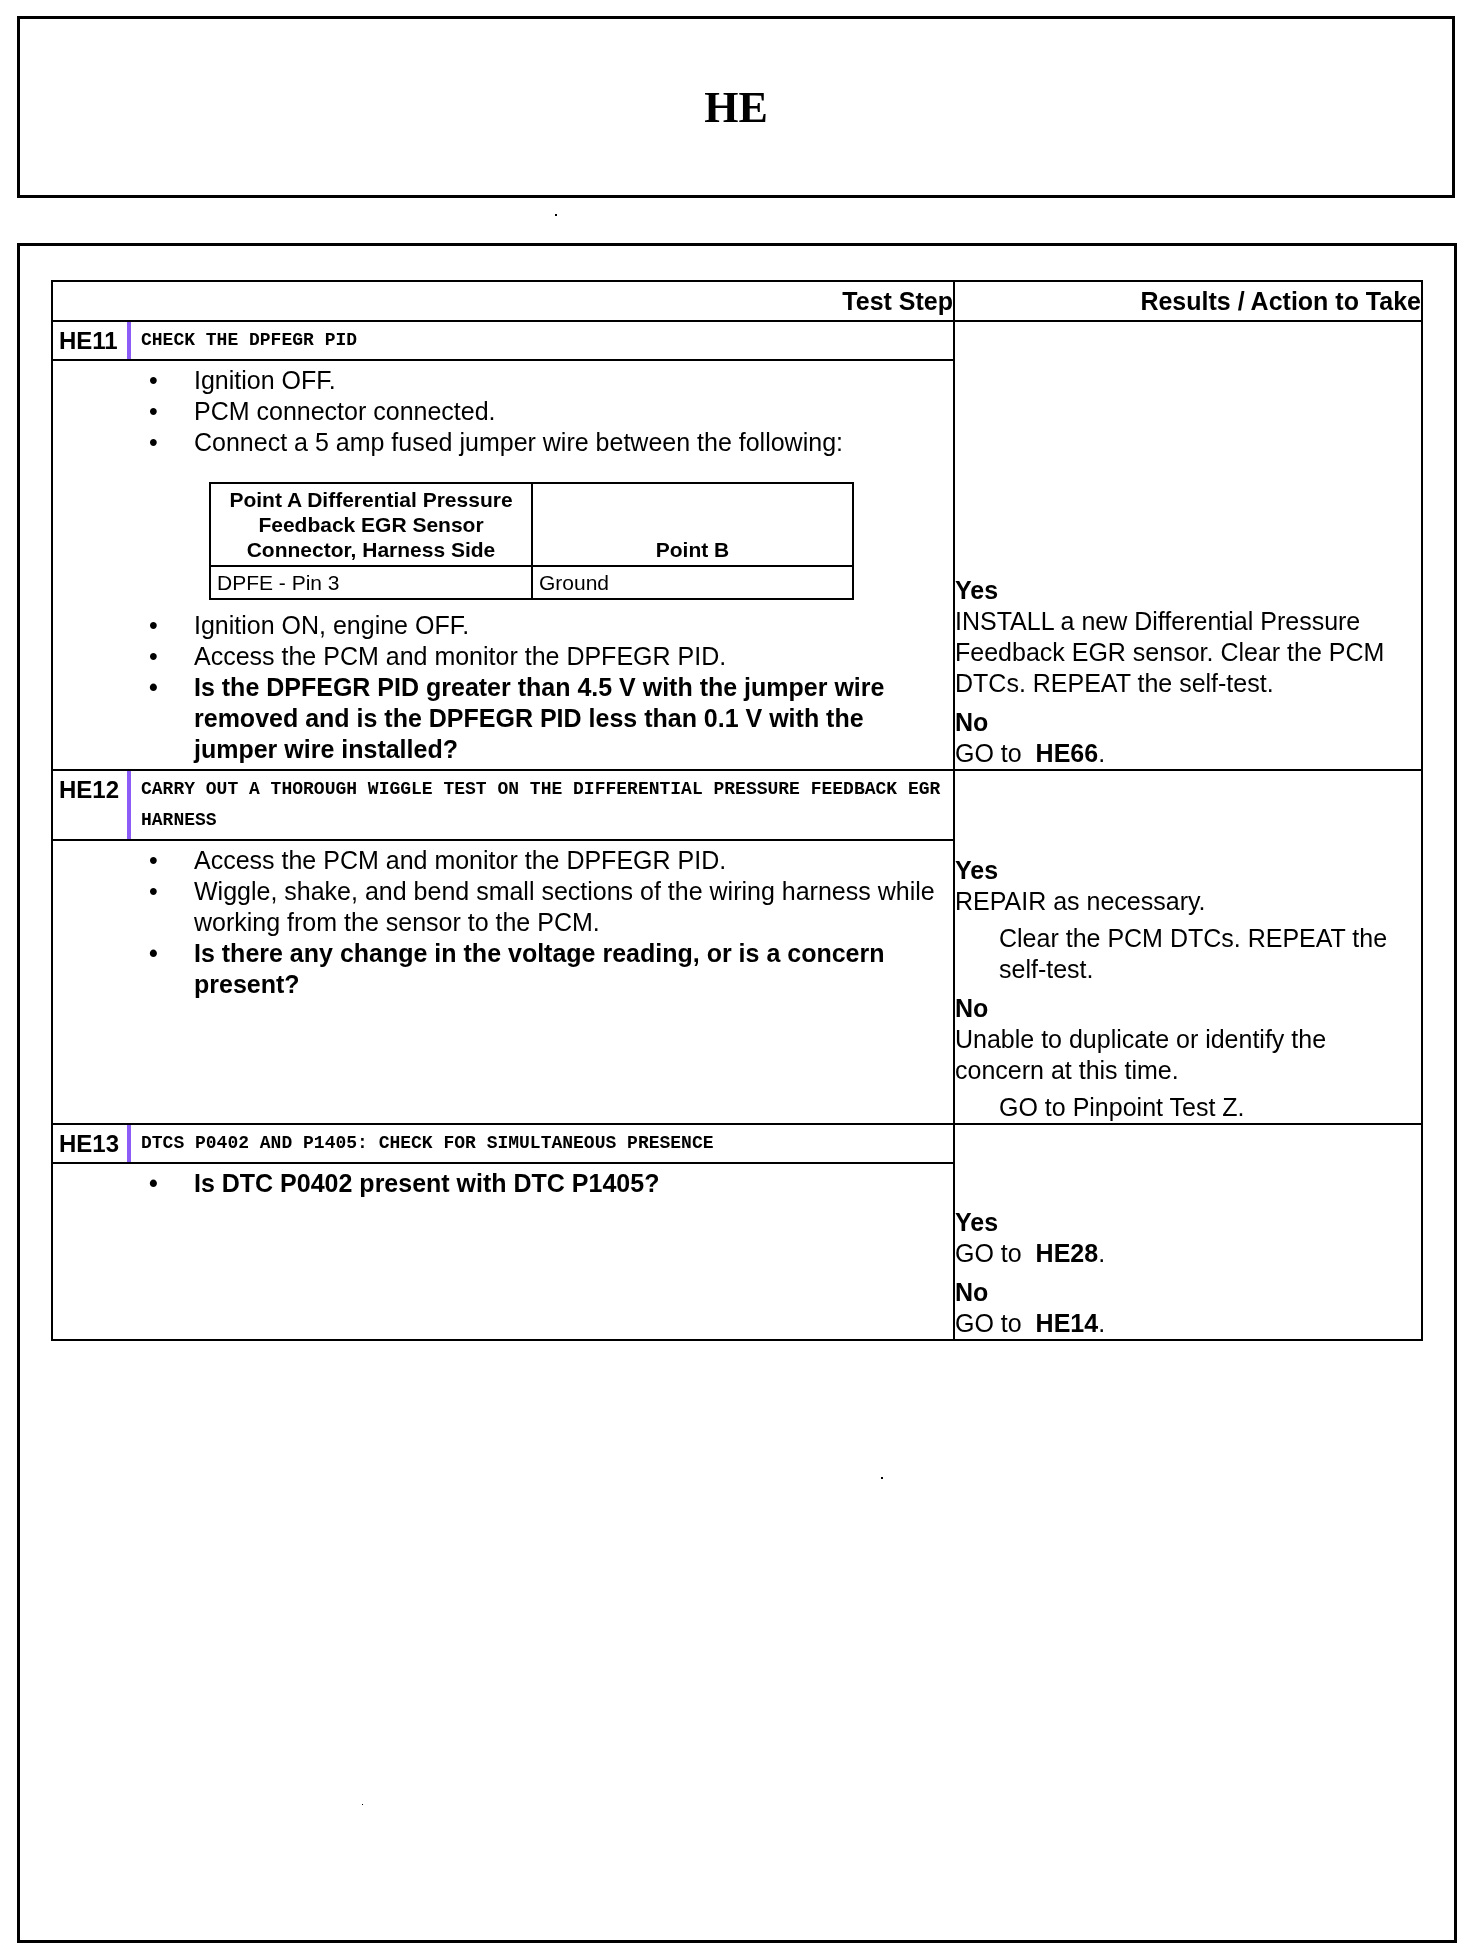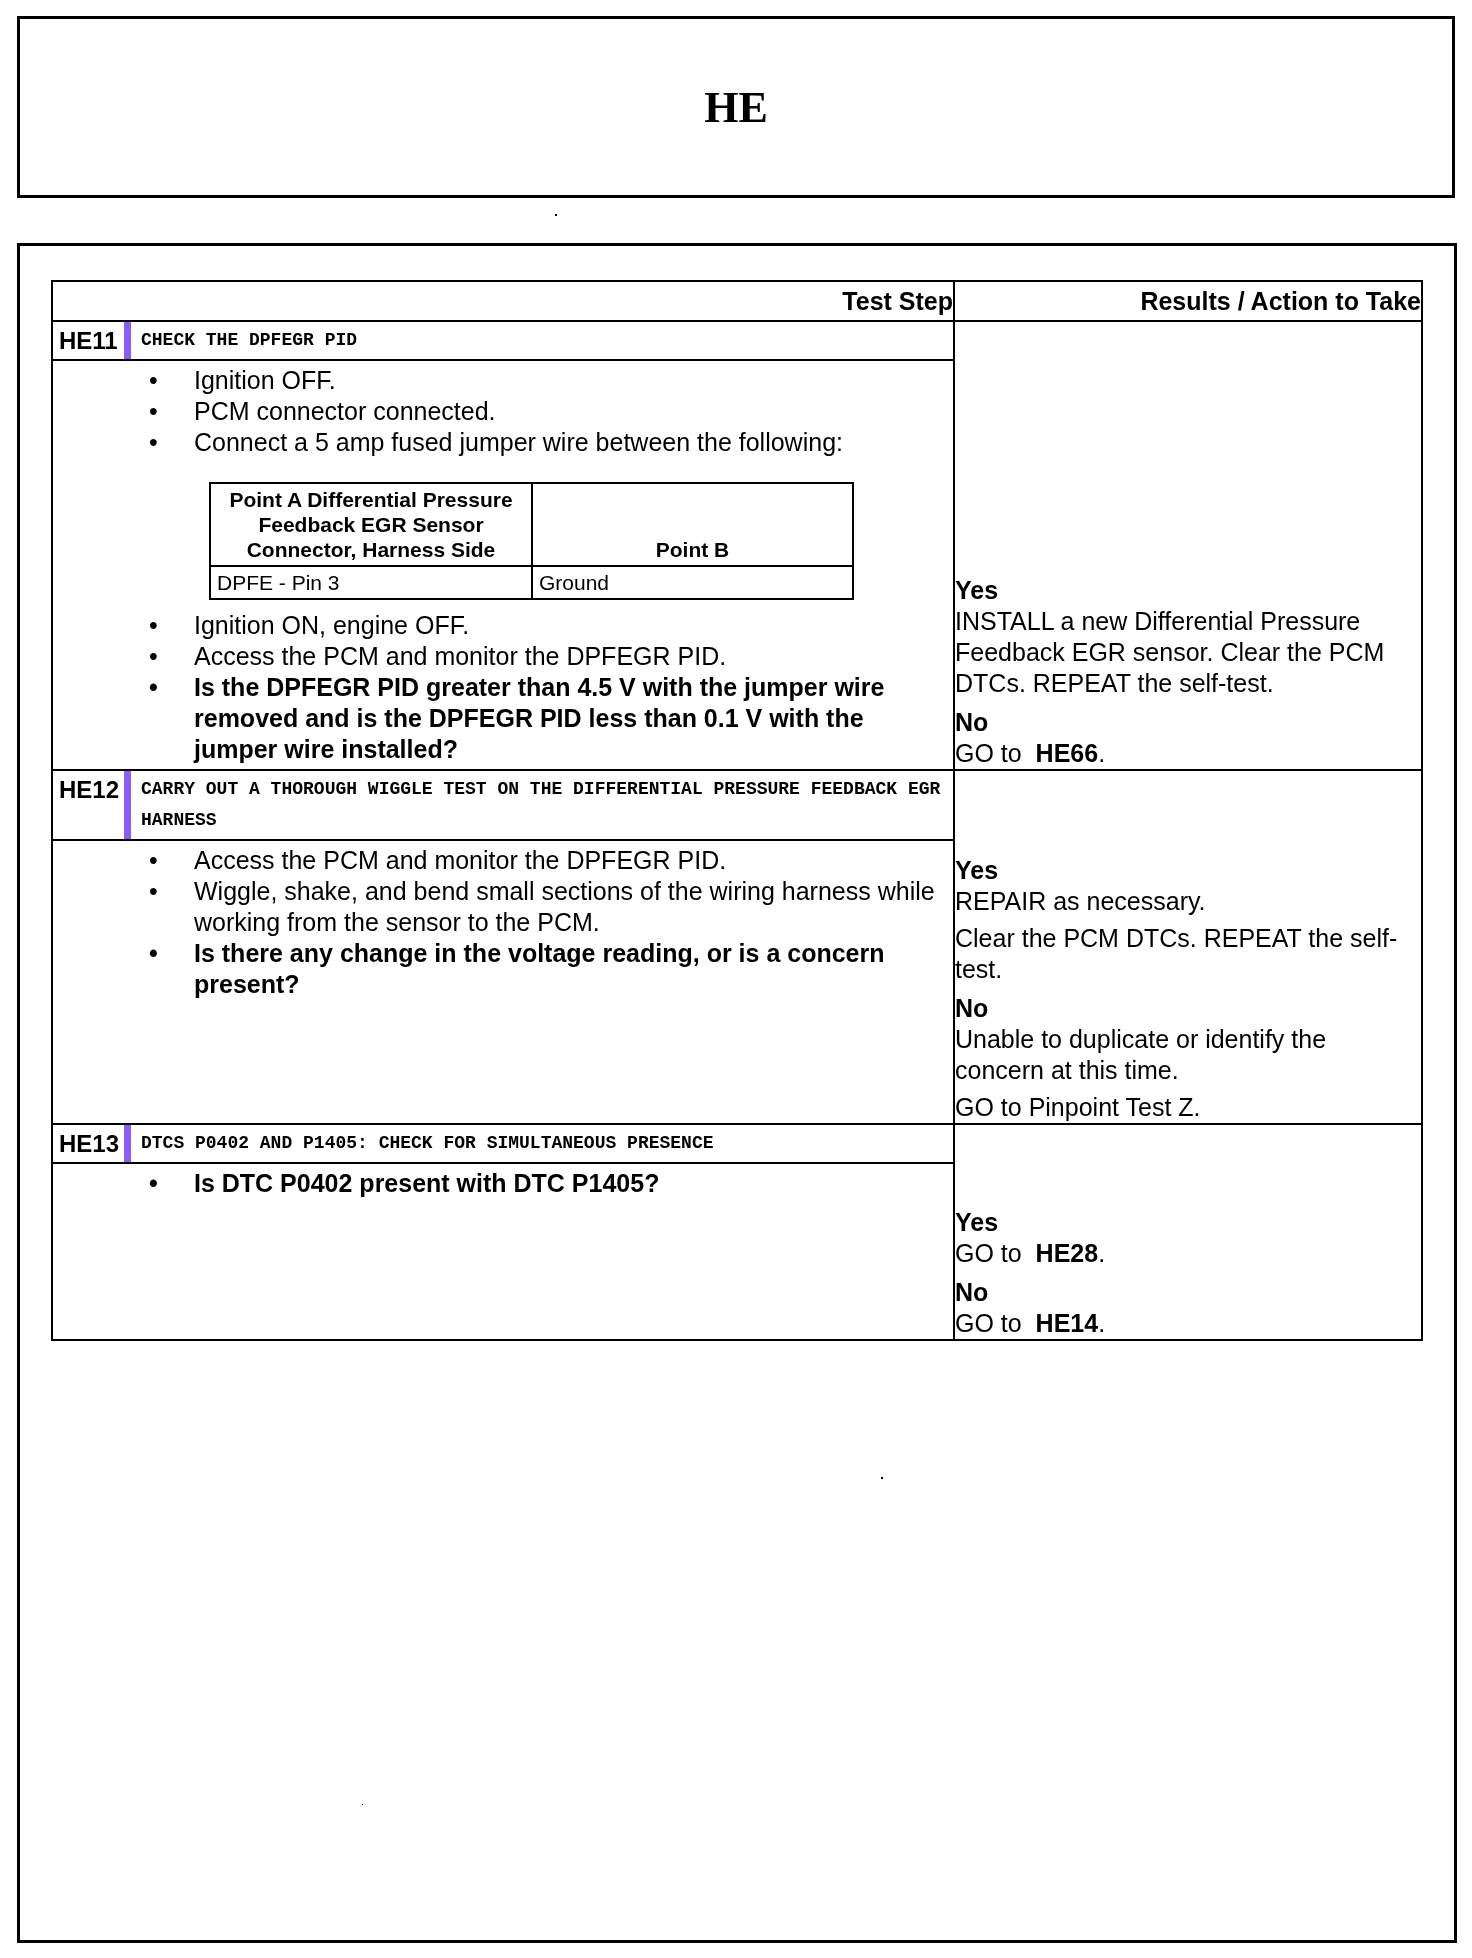--- a/index.html
+++ b/index.html
@@ -84,21 +84,21 @@
       height: 38px;
       font-size: 25px;
       vertical-align: middle !important;
     }
     .step-head {
       display: flex;
       border-bottom: 2px solid #000;
     }
     .step-id {
       width: 78px;
-      border-right: 7px solid #8b5cf6;
+      border-right: 4px solid #8b5cf6;
       font-weight: bold;
       padding: 3px 0 3px 6px;
       box-sizing: border-box;
       font-size: 24px;
     }
     .step-title {
       flex: 1;
       font-weight: bold;
       padding: 3px 10px;
       font-size: 18px;
@@ -155,20 +155,21 @@
       display: block;
     }
     .result-line {
       display: block;
     }
     .result-group + .result-group {
       margin-top: 8px;
     }
     .result-line + .result-line.gap {
       margin-top: 6px;
+      padding-left: 44px;
     }
     .b { font-weight: bold; }
     .speck {
       position: absolute;
       background: #000;
     }
   </style>
 </head>
 <body>
 

